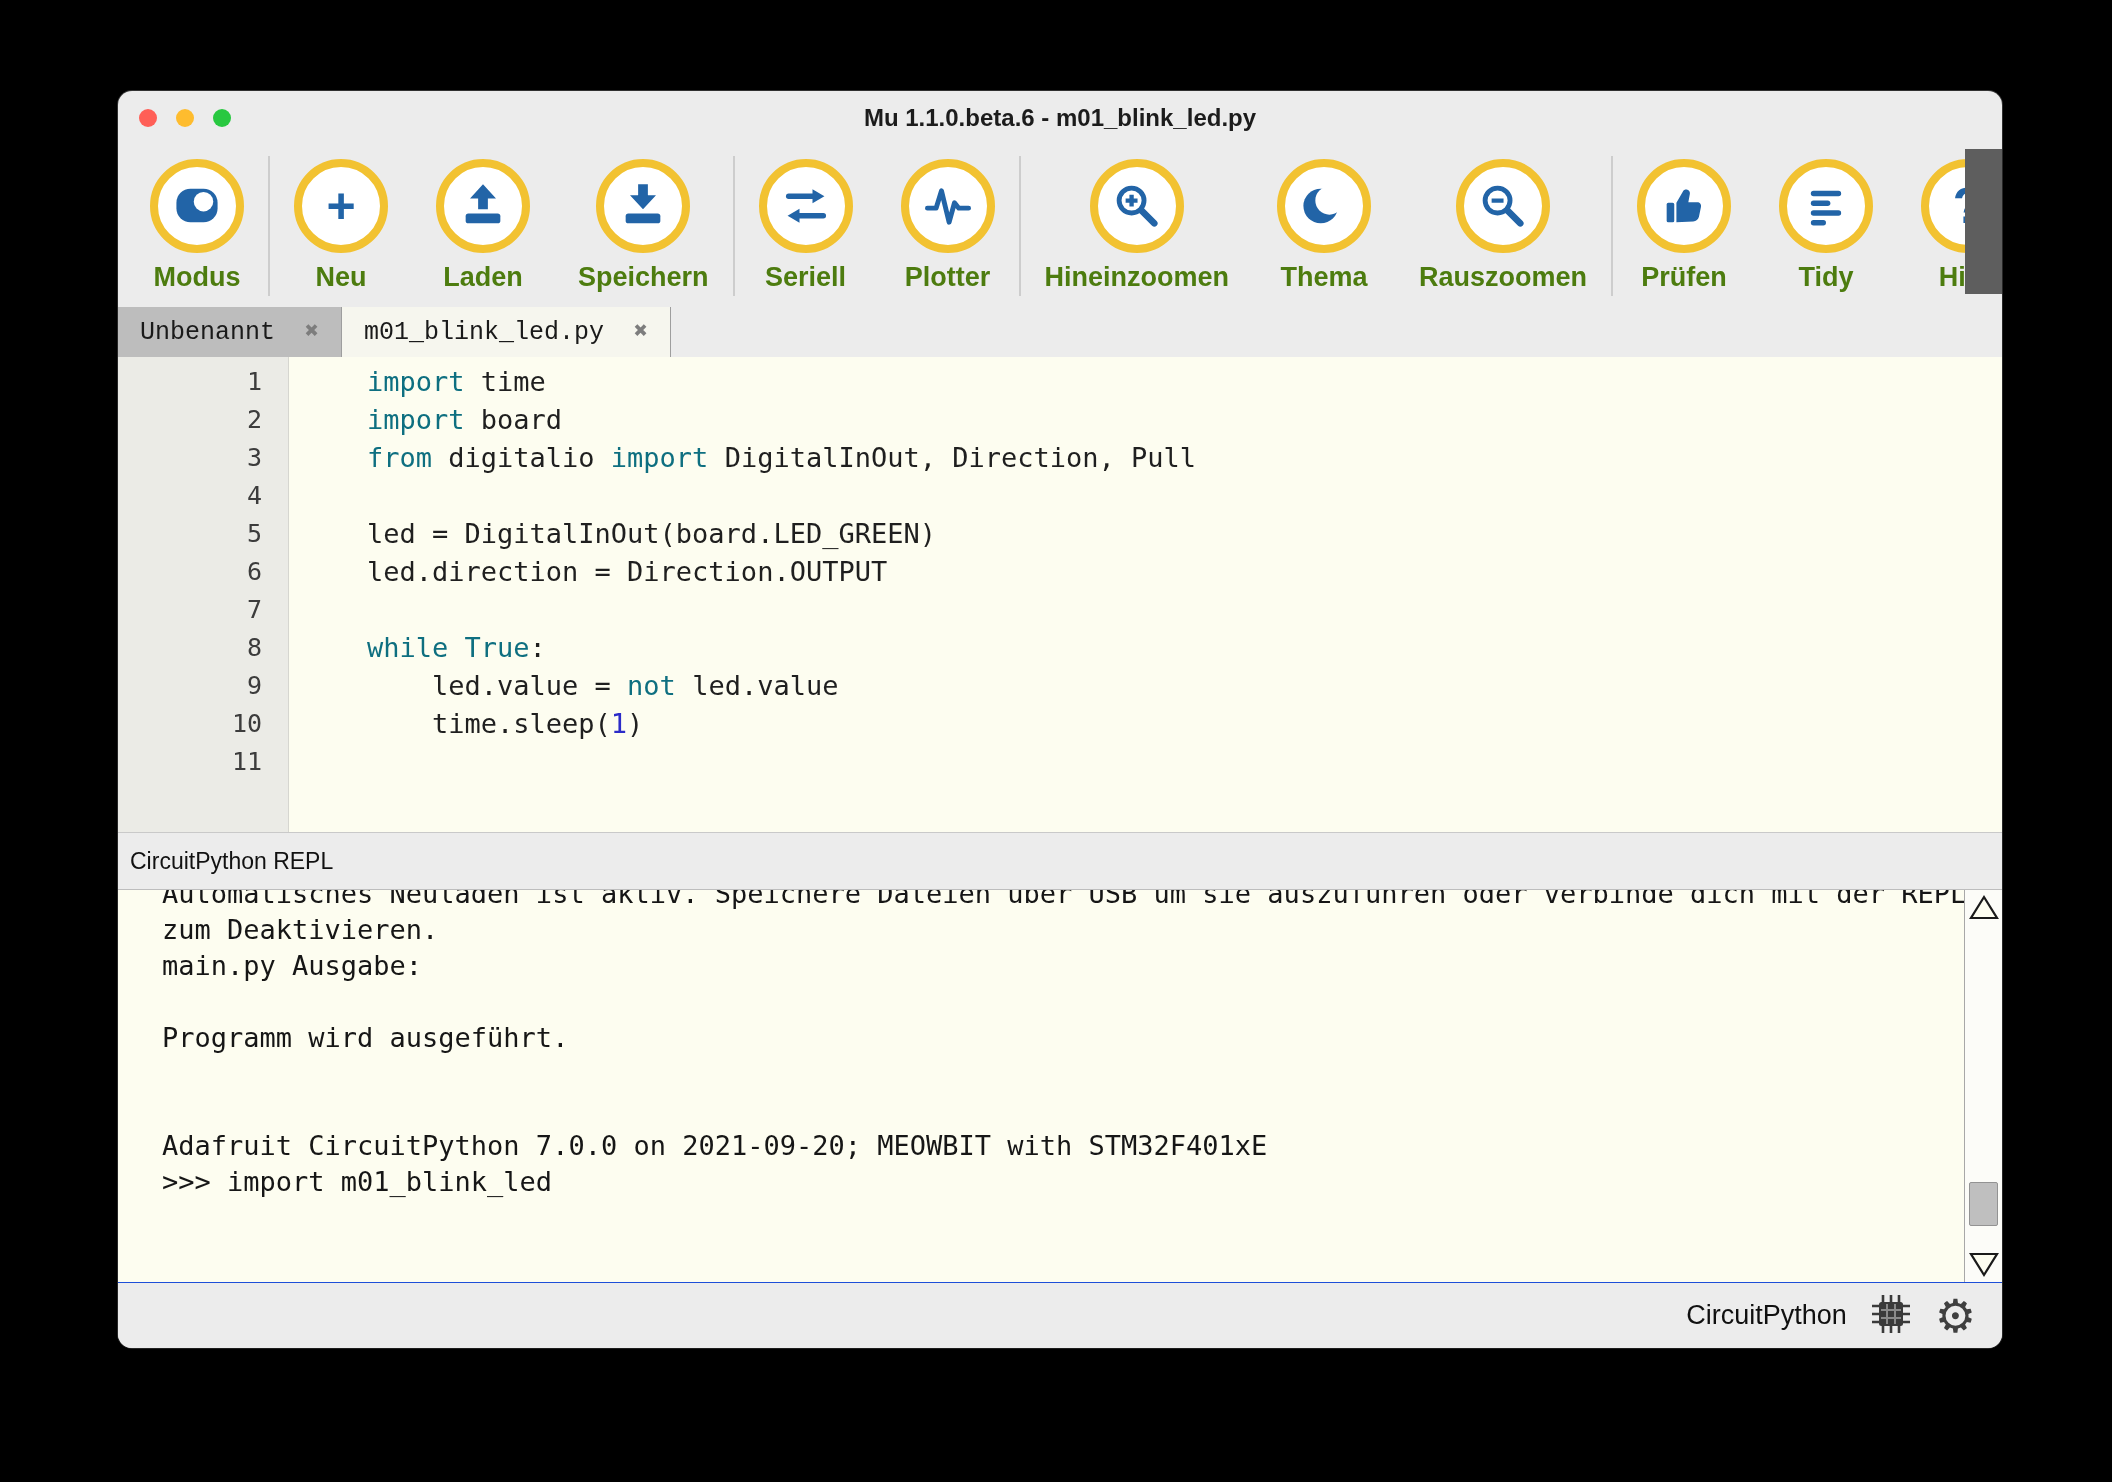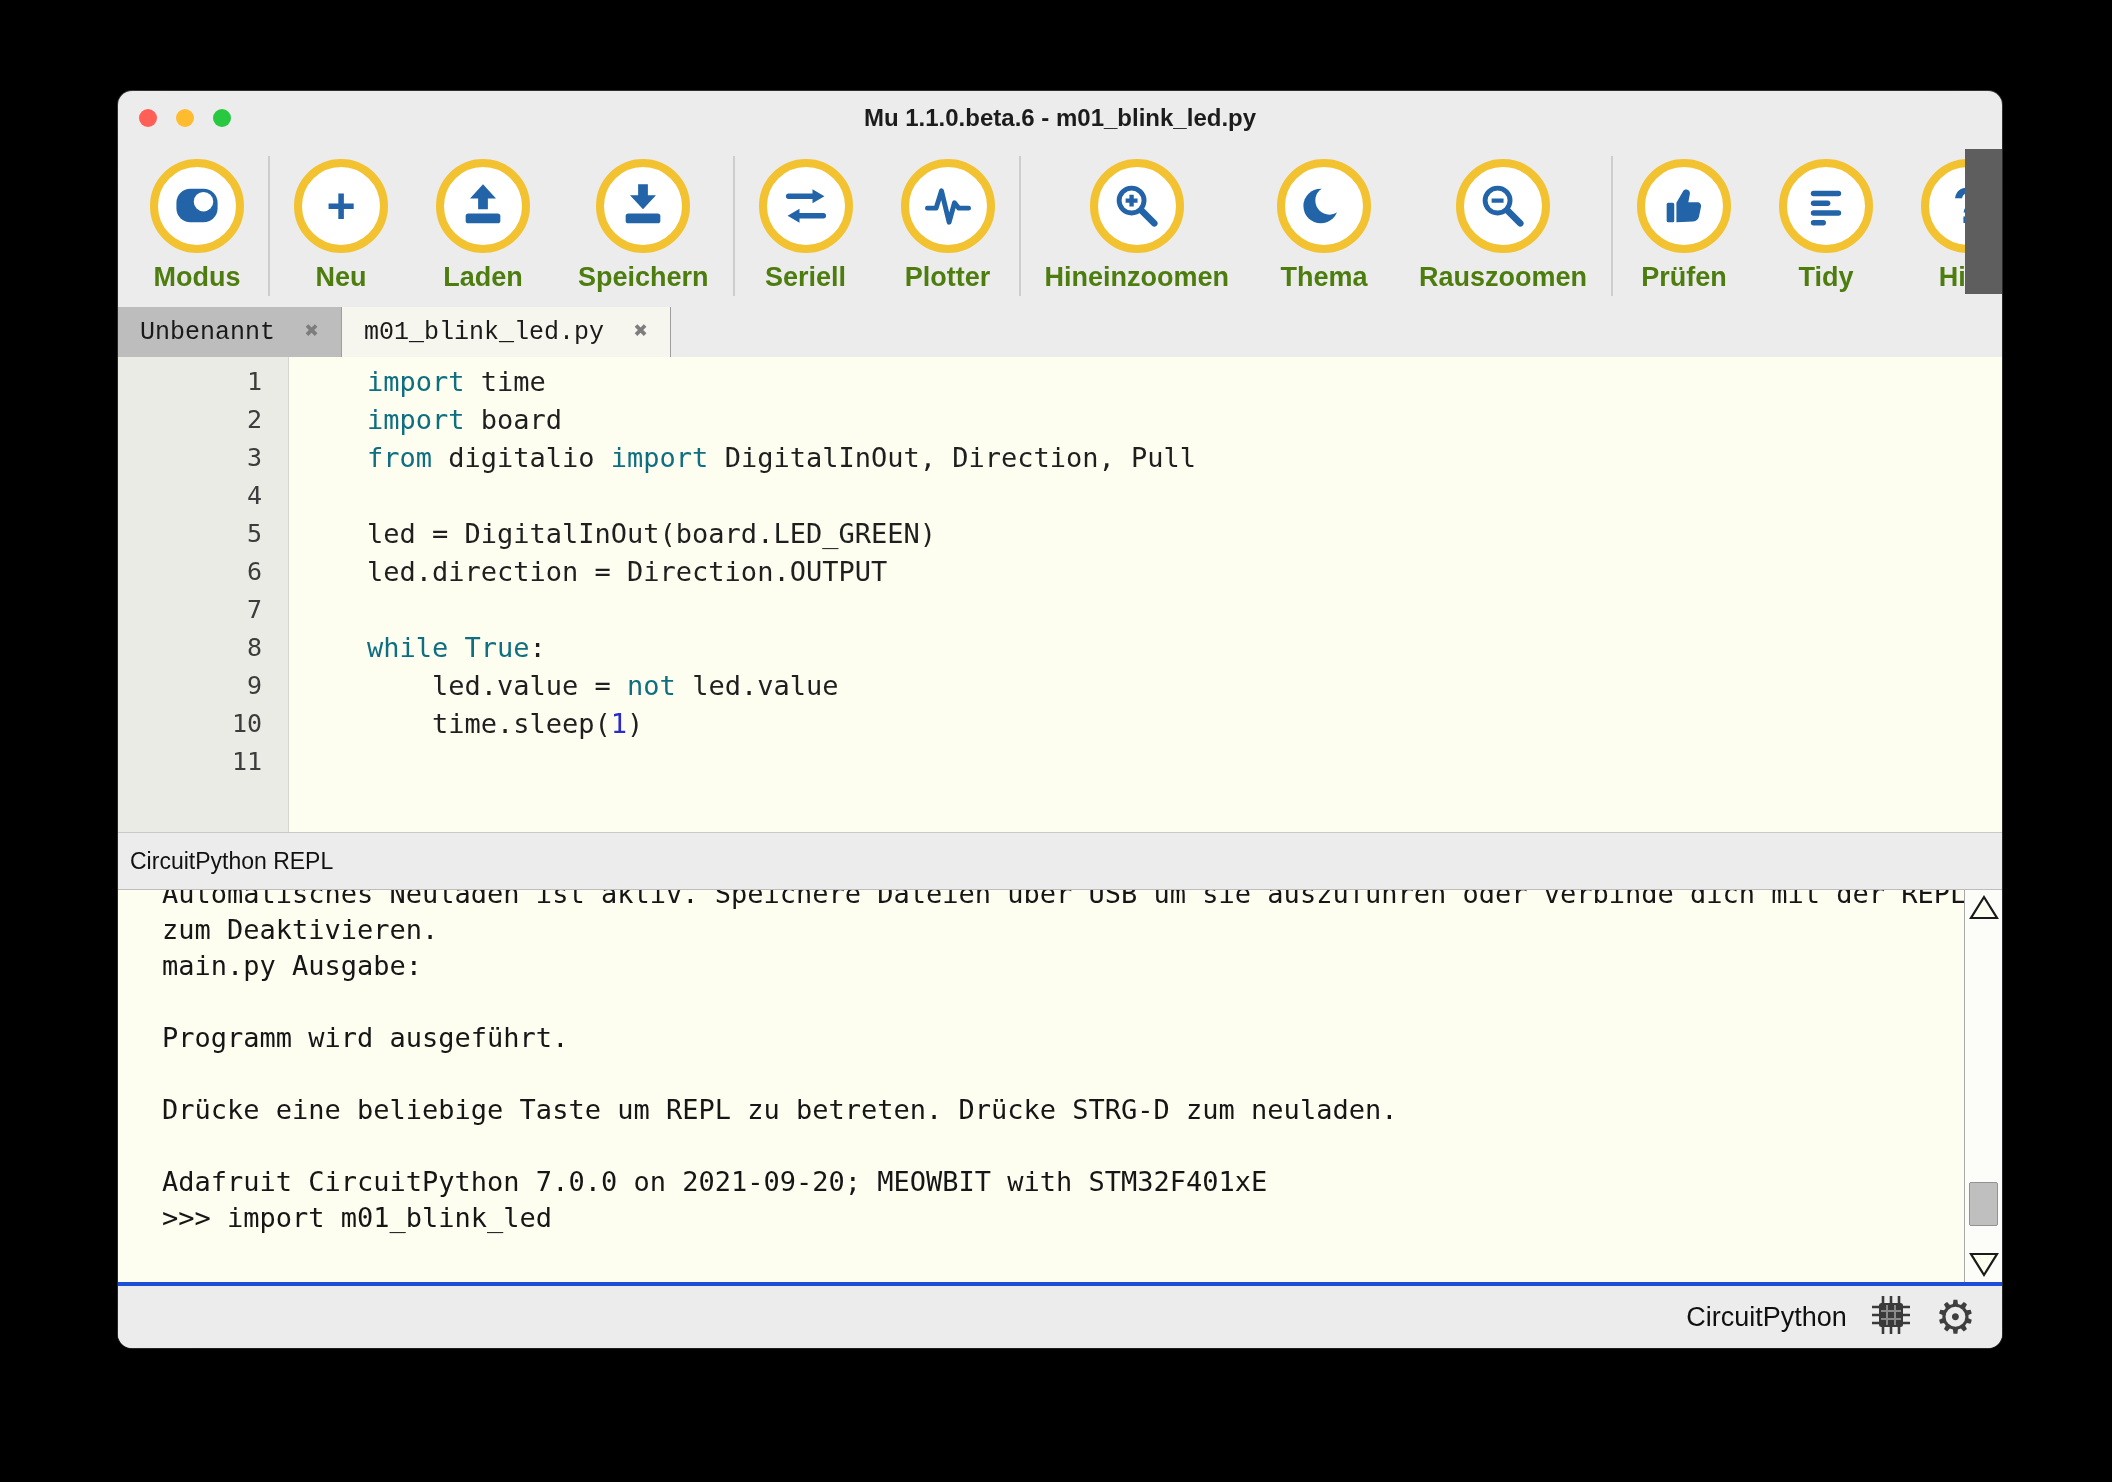--- a/index.html
+++ b/index.html
@@ -71,21 +71,21 @@
                white-space:pre; overflow:hidden; }
   .repl-scroll { position:absolute; top:0; right:0; bottom:0; width:38px;
                  background:#FCFCF8; border-left:1px solid #A8A8A8; }
   .scroll-arrow { position:absolute; left:3px; width:32px; height:28px; }
   .scroll-arrow.up { top:4px; } .scroll-arrow.down { bottom:4px; }
   .scroll-thumb { position:absolute; left:4px; right:4px; bottom:56px; height:44px;
                   background:#BFBFBF; border:1px solid #939393; border-radius:2px; }
 
   
   .statusbar { height:66px; flex:0 0 66px; background:var(--chrome,#ECECEC);
-               border-top:4px solid #1d4ed8; display:flex; align-items:center;
+               border-top:1px solid #1d4ed8; display:flex; align-items:center;
                justify-content:flex-end; gap:22px; padding-right:26px; }
   .status-mode { font-size:27px; color:#101010; }
   .gear { font-size:46px; color:#3F3F3F; line-height:1;
           font-family:"DejaVu Sans",sans-serif; }
 </style>
 </head>
 <body>
 
 <div class="stage">
   <div class="window">
@@ -279,21 +279,20 @@
     </div>
 
     <div class="repl">
       <div class="repl-lines">
           <div class="repl-line">Automatisches Neuladen ist aktiv. Speichere Dateien über USB um sie auszuführen oder verbinde dich mit der REPL</div>
           <div class="repl-line">zum Deaktivieren.</div>
           <div class="repl-line">main.py Ausgabe:</div>
           <div class="repl-line"> </div>
           <div class="repl-line">Programm wird ausgeführt.</div>
           <div class="repl-line"> </div>
-          <div class="repl-line">Drücke eine beliebige Taste um REPL zu betreten. Drücke STRG-D zum neuladen.</div>
           <div class="repl-line"> </div>
           <div class="repl-line">Adafruit CircuitPython 7.0.0 on 2021-09-20; MEOWBIT with STM32F401xE</div>
           <div class="repl-line">&gt;&gt;&gt; import m01_blink_led</div>
         </div>
       <div class="repl-scroll">
         <svg class="scroll-arrow up" viewBox="0 0 32 28">
           <polygon points="16,3 29,24 3,24" fill="#FDFDF0" stroke="#1a1a1a" stroke-width="2.2"></polygon>
         </svg>
         <div class="scroll-thumb"></div>
         <svg class="scroll-arrow down" viewBox="0 0 32 28">

